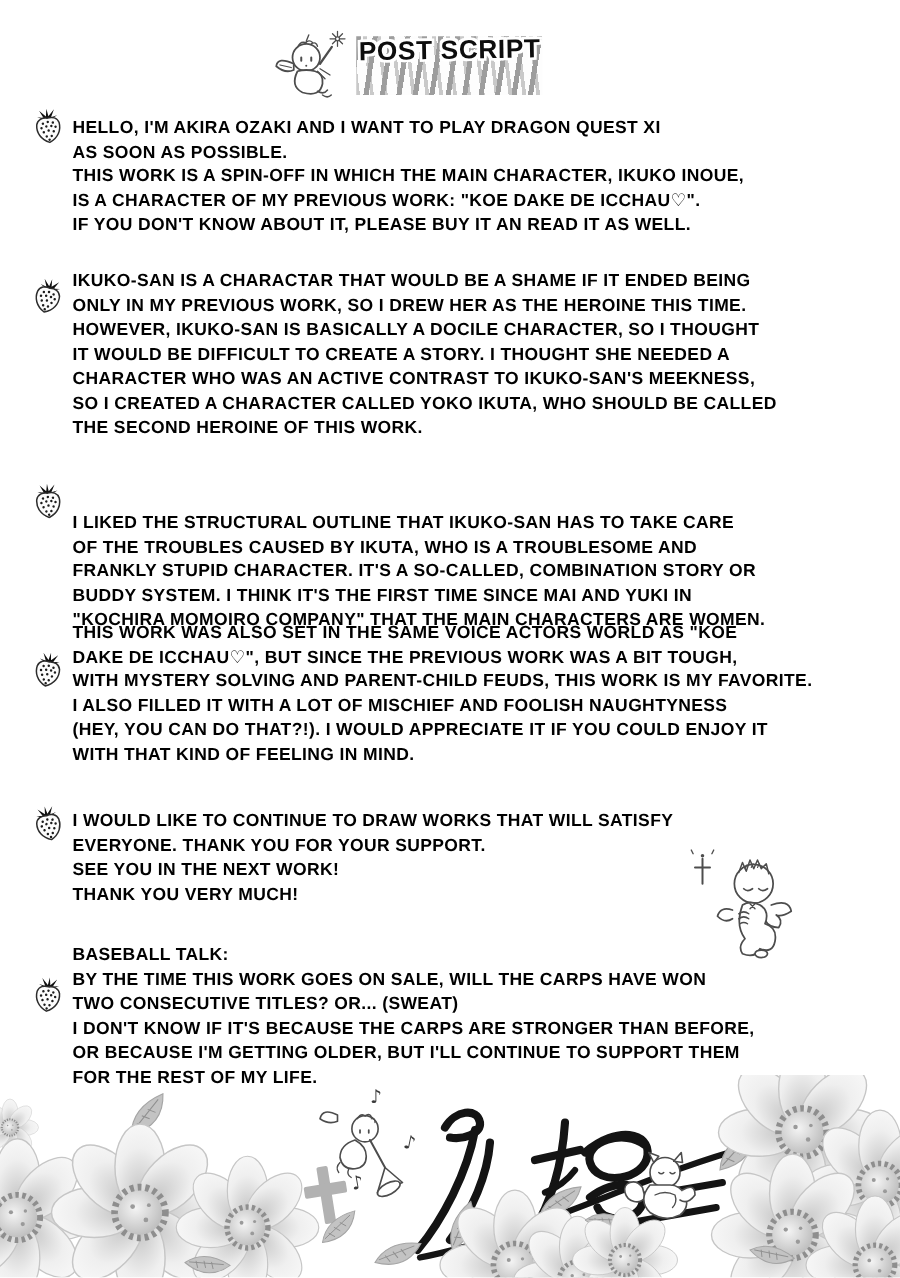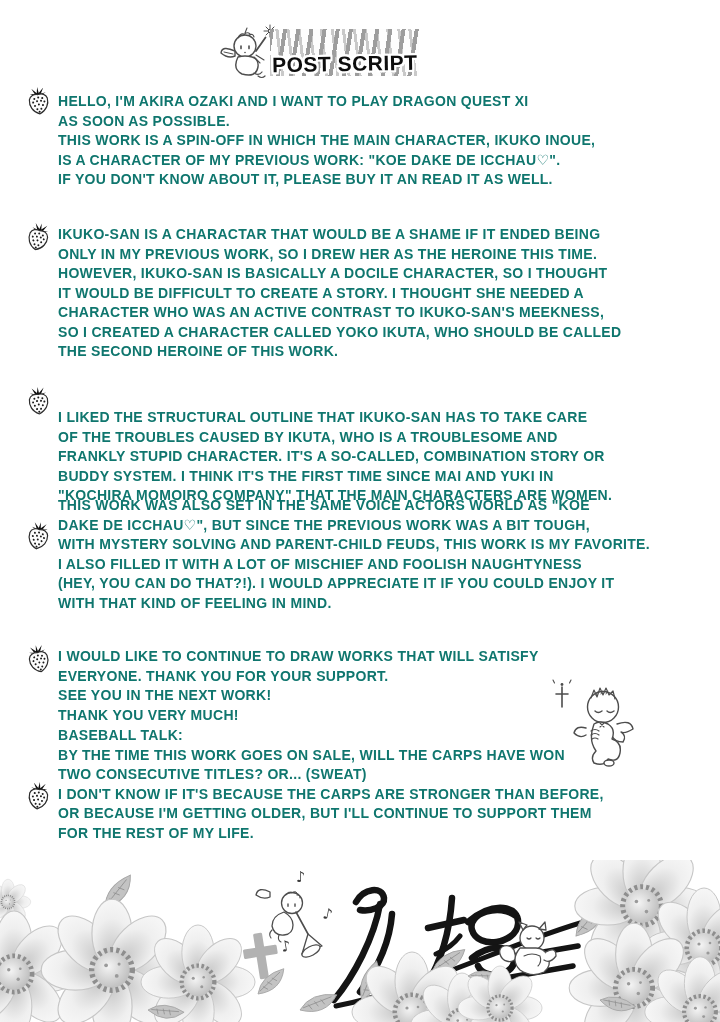--- a/index.html
+++ b/index.html
@@ -3,41 +3,41 @@
 <meta charset="utf-8">
 <style>
   html,body{margin:0;padding:0;}
   body{
     width:720px;height:1022px;position:relative;overflow:hidden;
     background:#ffffff;
     font-family:"Liberation Sans","DejaVu Sans",sans-serif;
   }
   
   .banner{
-    position:absolute;left:270px;top:29px;width:149px;height:47px;
+    position:absolute;left:285px;top:29px;width:149px;height:47px;
     background:
       repeating-linear-gradient(83deg,rgba(158,158,158,.55) 0 3px,transparent 3px 11px),
       repeating-linear-gradient(99deg,#9d9d9d 0 4px,#fdfdfd 4px 13px);
-    display:flex;align-items:flex-end;justify-content:center;
+    display:flex;align-items:flex-start;justify-content:center;
   }
   .banner-title{
     font-weight:bold;font-size:21px;letter-spacing:.5px;color:#0d0d0d;
     white-space:nowrap;transform:rotate(-1deg);
     text-shadow:
       -2px 0 0 #fff,2px 0 0 #fff,0 -2px 0 #fff,0 2px 0 #fff,
       -2px -2px 0 #fff,2px 2px 0 #fff,-2px 2px 0 #fff,2px -2px 0 #fff;
   }
   .mascot-top{position:absolute;left:218px;top:22px;}
   
   .para{
     position:absolute;left:58px;width:656px;
     font-size:14px;font-weight:bold;line-height:19.5px;letter-spacing:.3px;
-    color:#0f766e;white-space:pre-line;
+    color:#000000;white-space:pre-line;
   }
-  #p1{top:92px}#p2{top:225px}#p3{top:408px}#p4{top:496px}#p5{top:647px}#p6{top:726px}
+  #p1{top:92px}#p2{top:215px}#p3{top:408px}#p4{top:496px}#p5{top:647px}#p6{top:754px}
   .bullet{position:absolute;left:26px;width:25px;height:29px;}
   #b1{top:86px;transform:rotate(-6deg)}
   #b2{top:222px;transform:rotate(14deg)}
   #b3{top:386px;transform:rotate(-4deg)}
   #b4{top:521px;transform:rotate(10deg)}
   #b5{top:644px;transform:rotate(-12deg)}
   #b6{top:781px;transform:rotate(6deg)}
   .abs{position:absolute;}
 </style>
 </head>

